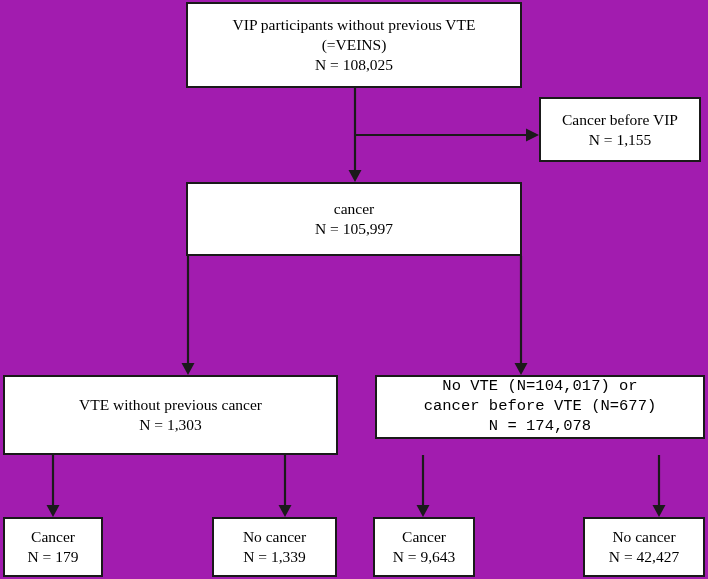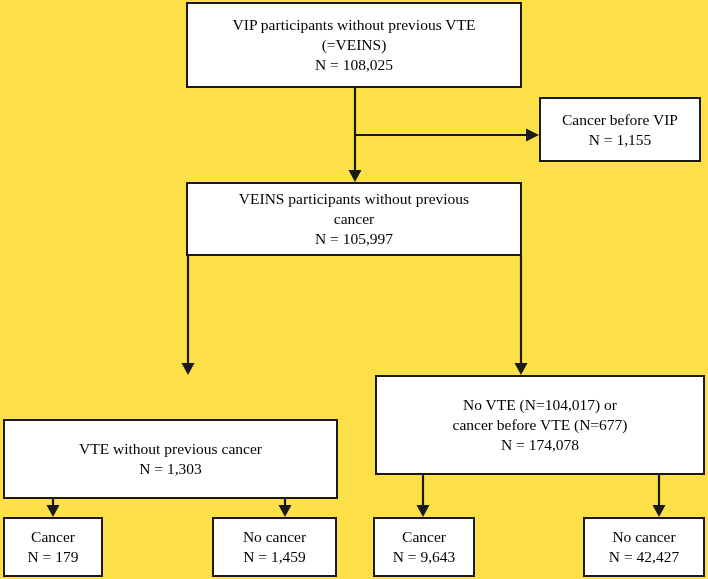--- a/index.html
+++ b/index.html
@@ -4,21 +4,21 @@
 <style>
   html, body {
     margin: 0;
     padding: 0;
     background: #ffffff;
   }
   #flow-root {
     position: relative;
     width: 708px;
     height: 579px;
-    background: #fde047;
+    background: #a21caf;
     font-family: "Liberation Serif", "DejaVu Serif", serif;
     overflow: hidden;
   }
   .node {
     position: absolute;
     box-sizing: border-box;
     border: 2px solid #1a1a1a;
     background: #ffffff;
     display: flex;
     flex-direction: column;
@@ -31,22 +31,22 @@
     z-index: 3;
   }
   .node .ln {
     display: block;
     white-space: nowrap;
   }
   
   #node-top        { left: 186px; top: 2px;   width: 336px; height: 86px; }
   #node-excl-cancer{ left: 539px; top: 97px; width: 162px; height: 65px; }
   #node-veins      { left: 186px; top: 182px; width: 336px; height: 74px; }
-  #node-vte        { left: 3px;   top: 375px; width: 335px; height: 80px; margin-top: 44px; }
-  #node-novte      { left: 375px; top: 375px; width: 330px; height: 100px; }
+  #node-vte        { left: 3px;   top: 375px; width: 335px; height: 80px; }
+  #node-novte      { left: 375px; top: 375px; width: 330px; height: 64px; font-family: Liberation Mono, monospace; }
   #node-vte-cancer { left: 3px;   top: 517px; width: 100px; height: 60px; }
   #node-vte-nocan  { left: 212px; top: 517px; width: 125px; height: 60px; }
   #node-nov-cancer { left: 373px; top: 517px; width: 102px; height: 60px; }
   #node-nov-nocan  { left: 583px; top: 517px; width: 122px; height: 60px; }
 
   
   .conn-layer {
     position: absolute;
     left: 0; top: 0;
     width: 708px;
@@ -101,21 +101,20 @@
     <span class="ln">(=VEINS)</span>
     <span class="ln">N = 108,025</span>
   </div>
 
   <div class="node" id="node-excl-cancer">
     <span class="ln">Cancer before VIP</span>
     <span class="ln">N = 1,155</span>
   </div>
 
   <div class="node" id="node-veins">
-    <span class="ln">VEINS participants without previous</span>
     <span class="ln">cancer</span>
     <span class="ln">N = 105,997</span>
   </div>
 
   <div class="node" id="node-vte">
     <span class="ln">VTE without previous cancer</span>
     <span class="ln">N = 1,303</span>
   </div>
 
   <div class="node" id="node-novte">
@@ -124,21 +123,21 @@
     <span class="ln">N = 174,078</span>
   </div>
 
   <div class="node" id="node-vte-cancer">
     <span class="ln">Cancer</span>
     <span class="ln">N = 179</span>
   </div>
 
   <div class="node" id="node-vte-nocan">
     <span class="ln">No cancer</span>
-    <span class="ln">N = 1,459</span>
+    <span class="ln">N = 1,339</span>
   </div>
 
   <div class="node" id="node-nov-cancer">
     <span class="ln">Cancer</span>
     <span class="ln">N = 9,643</span>
   </div>
 
   <div class="node" id="node-nov-nocan">
     <span class="ln">No cancer</span>
     <span class="ln">N = 42,427</span>

